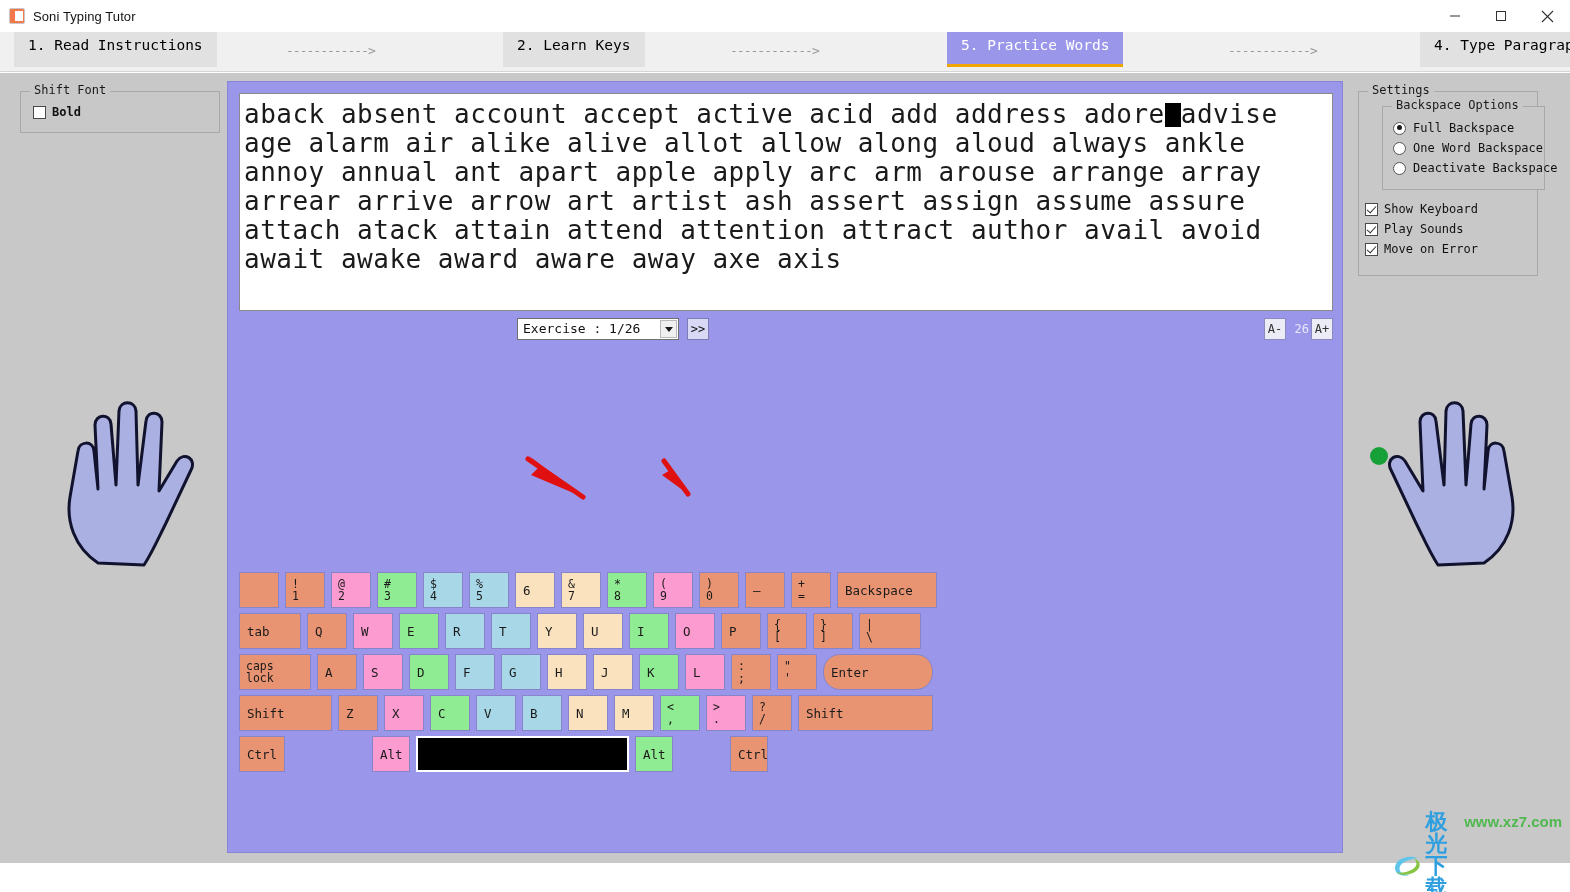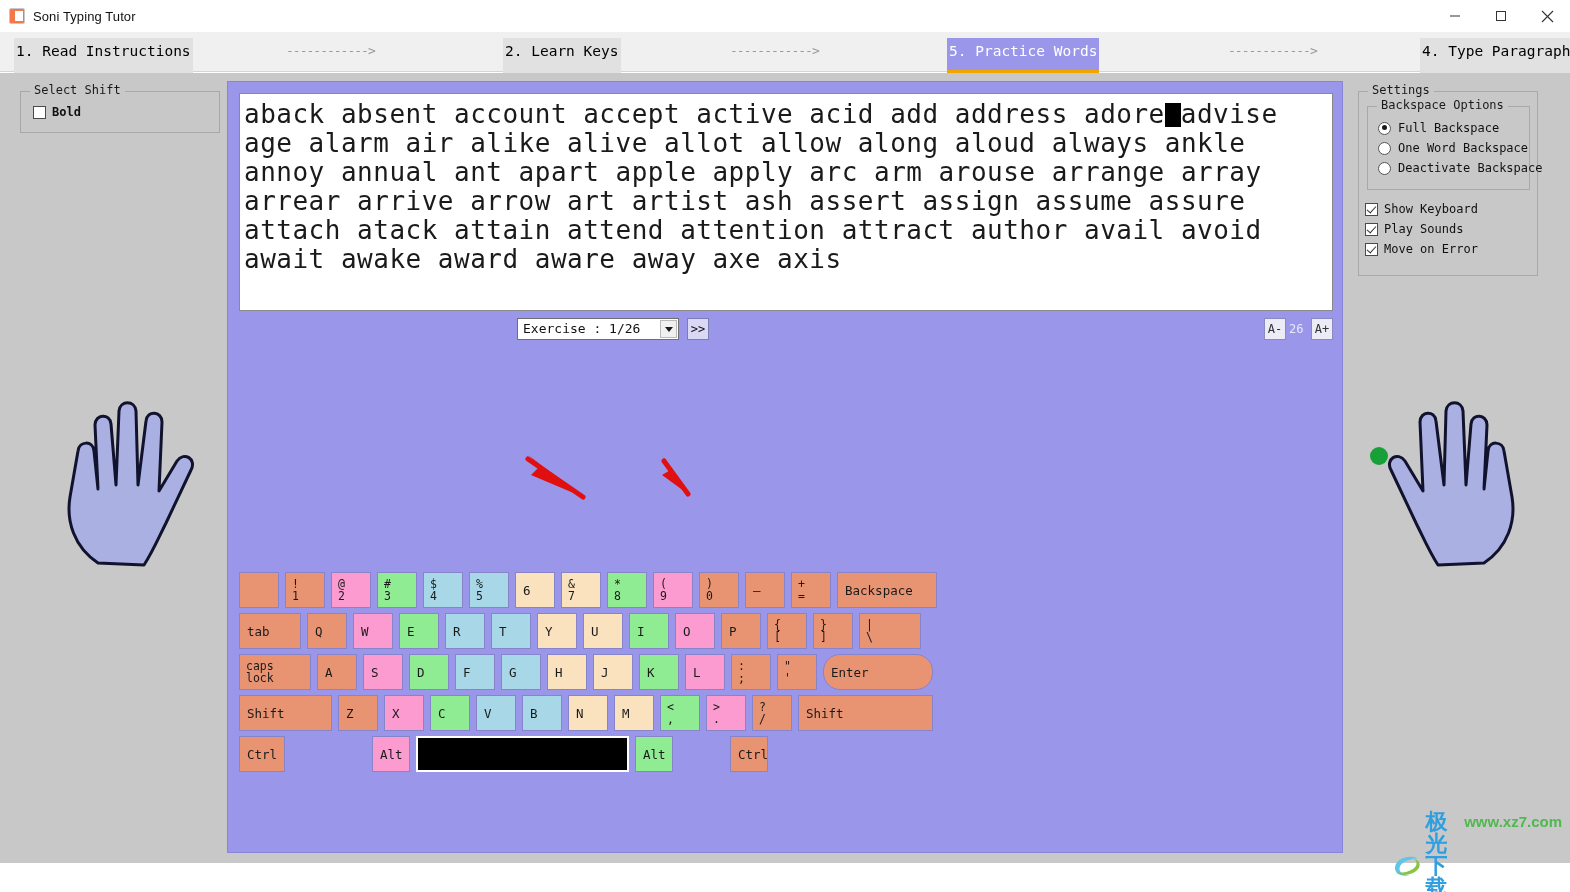--- a/index.html
+++ b/index.html
@@ -52,23 +52,23 @@
   .tb-btn svg { display: block; }
 
   
   .nav {
     position: absolute; left: 0; top: 32px;
     width: 1570px; height: 40px;
     background: #f0f0f0;
     border-bottom: 1px solid #d5d5d5;
   }
   .nav-step {
-    position: absolute; top: 6px;
+    position: absolute; top: 0;
     height: 35px; line-height: 26px;
-    padding: 0 2px;
+    padding: 0 14px;
     font-family: "DejaVu Sans Mono", monospace;
     font-size: 14.5px;
     color: #000;
     background: #e1e1e1;
     white-space: nowrap;
   }
   .nav-step.active {
     background: #9a96ea;
     color: #ffffff;
     border-bottom: 3px solid #f0a500;
@@ -145,21 +145,21 @@
   .radio.checked::after {
     content: "";
     position: absolute; left: 2.5px; top: 2.5px;
     width: 5px; height: 5px;
     background: #1a1a1a;
     border-radius: 50%;
   }
 
   
   #settings-box { left: 1358px; top: 18px; width: 180px; height: 185px; }
-  #backspace-box { left: 8px; top: 14px; width: 163px; height: 84px; }
+  #backspace-box { left: 23px; top: 14px; width: 163px; height: 84px; }
   .set-row { margin: 0 0 0 10px; }
 
   
   .center-panel {
     position: absolute;
     left: 227px; top: 8px;
     width: 1116px; height: 772px;
     background: #9a96ea;
     border: 1px solid #8884d8;
   }
@@ -232,21 +232,21 @@
     border: 1px solid #8a8ac0;
     font-family: "DejaVu Sans Mono", monospace;
     font-size: 12px;
     color: #333;
     display: flex; align-items: center; justify-content: center;
   }
   #fs-minus { left: 1025px; }
   #fs-plus  { left: 1072px; }
   .fs-val {
     position: absolute; left: 1050px; top: 6px;
-    width: 20px; text-align: left;
+    width: 20px; text-align: right;
     font-family: "DejaVu Sans Mono", monospace;
     font-size: 12px;
     color: #e8e8f8;
   }
 
   
   .type-area {
     position: absolute; left: 11px; top: 262px;
     width: 1094px; height: 218px;
     background: #fafafa;
@@ -375,21 +375,21 @@
     <div class="nav-step" style="left:503px;">2. Learn Keys</div>
     <div class="nav-arrow" style="left:730px;">------------&gt;</div>
     <div class="nav-step active" style="left:947px;">5. Practice Words</div>
     <div class="nav-arrow" style="left:1228px;">------------&gt;</div>
     <div class="nav-step" style="left:1420px;">4. Type Paragraphs</div>
   </div>
 
   <div class="body-area">
 
     <div class="groupbox" id="select-font-box">
-      <div class="gb-title">Select Shift</div>
+      <div class="gb-title">Shift Font</div>
       <div class="chk-row" style="margin:13px 0 0 12px;font-weight:bold;">
         <span class="chkbox"></span>
         <span>Bold</span>
       </div>
     </div>
 
     <div class="hand" style="left:40px; top:312px;">
       <svg width="190" height="190" viewBox="0 0 190 190">
         <path d="M58 178 C34 162 26 136 30 112 L38 66 C39 56 53 55 54 66 L58 104
                  L55 40 C55 29 70 28 71 39 L76 100

